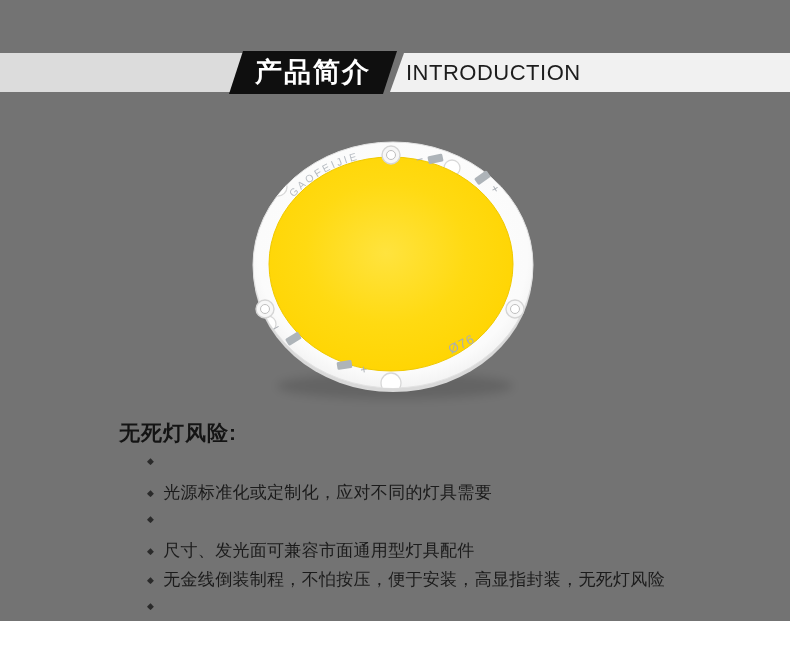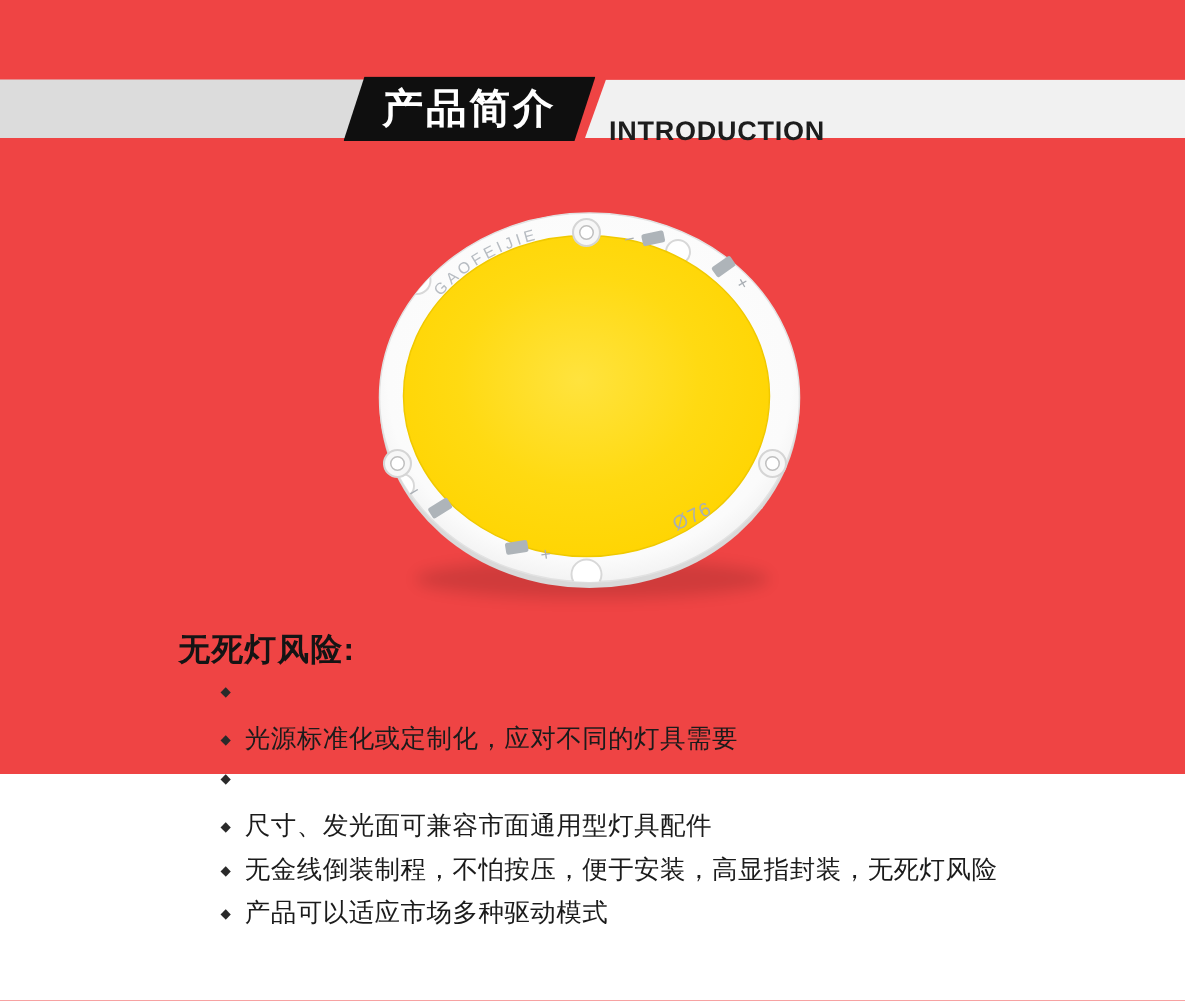--- a/index.html
+++ b/index.html
@@ -1,42 +1,42 @@
 <!DOCTYPE html>
 <html><head>
 <meta charset="utf-8">
 <style>
   html,body{margin:0;padding:0;}
   body{
     width:790px;height:667px;background:#ffffff;overflow:hidden;
     font-family:"Liberation Sans","DejaVu Sans",sans-serif;
     -webkit-font-smoothing:antialiased;
   }
-  .page{position:relative;width:790px;height:516px;background:#ef4444;}
+  .page{position:relative;width:790px;height:621px;background:#737373;}
 
   
   .hdr-band-left{
     position:absolute;left:0;top:53px;width:252px;height:39px;background:#dcdcdc;
   }
   .hdr-band-right{
     position:absolute;left:390px;top:53px;width:400px;height:39px;background:#f1f1f1;
     clip-path:polygon(14px 0,100% 0,100% 100%,0 100%);
   }
   .hdr-box{
     position:absolute;left:229px;top:51px;width:168px;height:43px;background:#0f0f0f;
     clip-path:polygon(14px 0,100% 0,calc(100% - 14px) 100%,0 100%);
   }
   .hdr-title-cn{
     position:absolute;left:229px;top:51px;width:168px;height:43px;line-height:43px;
     margin:0;text-align:center;color:#ffffff;font-size:27px;font-weight:700;
     letter-spacing:2px;
   }
   .hdr-title-en{
     position:absolute;left:406px;top:53px;height:39px;line-height:40px;
-    color:#1d1d1d;font-size:18px;letter-spacing:0.5px;font-weight:700;margin-top:14px;
+    color:#1d1d1d;font-size:22px;letter-spacing:0.5px;font-weight:400;
   }
 
   
   .product-figure{position:absolute;left:213px;top:112px;width:360px;height:310px;margin:0;}
   .product-figure svg{display:block;}
   .svg-label{fill:#a9aeb4;}
 
   
   .features-heading{
     position:absolute;left:119px;top:419px;margin:0;
@@ -154,18 +154,17 @@
       <li>
         <span class="bullet">◆</span>
         <span>尺寸、发光面可兼容市面通用型灯具配件</span>
       </li>
       <li>
         <span class="bullet">◆</span>
         <span>无金线倒装制程，不怕按压，便于安装，高显指封装，无死灯风险</span>
       </li>
       <li>
         <span class="bullet">◆</span>
-        <span>产品可以适应市场多种驱动模式</span>
       </li>
     </ul>
   </section>
 
 </div>
 
 </body></html>

